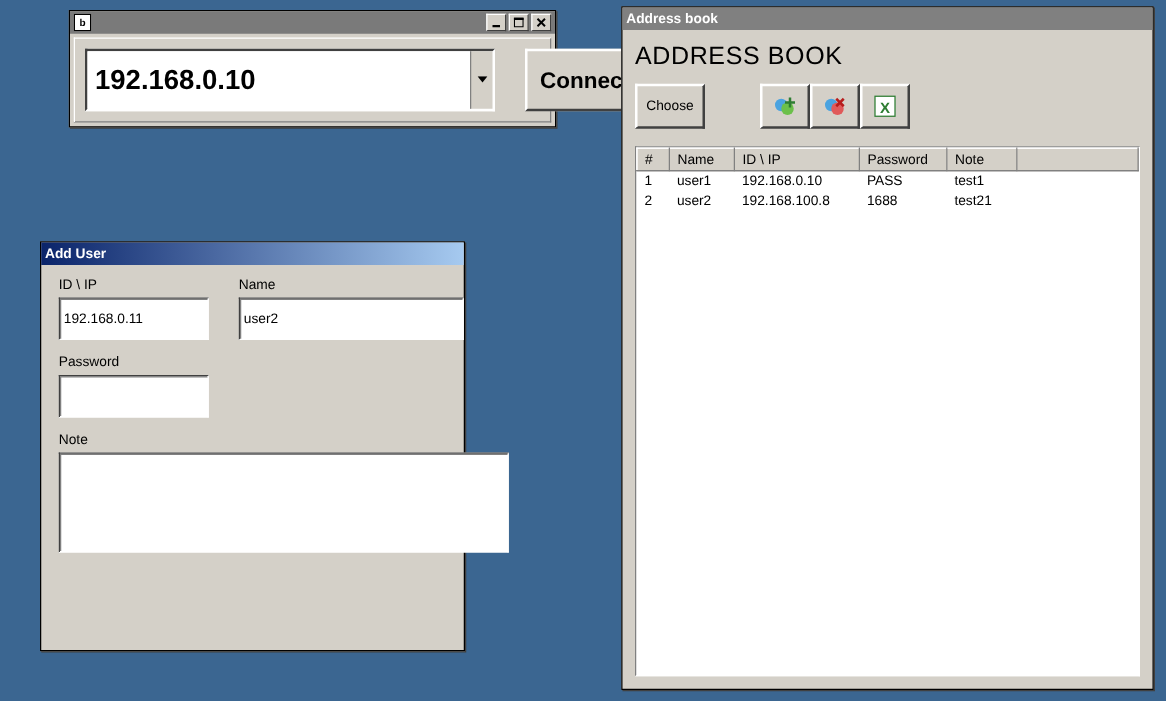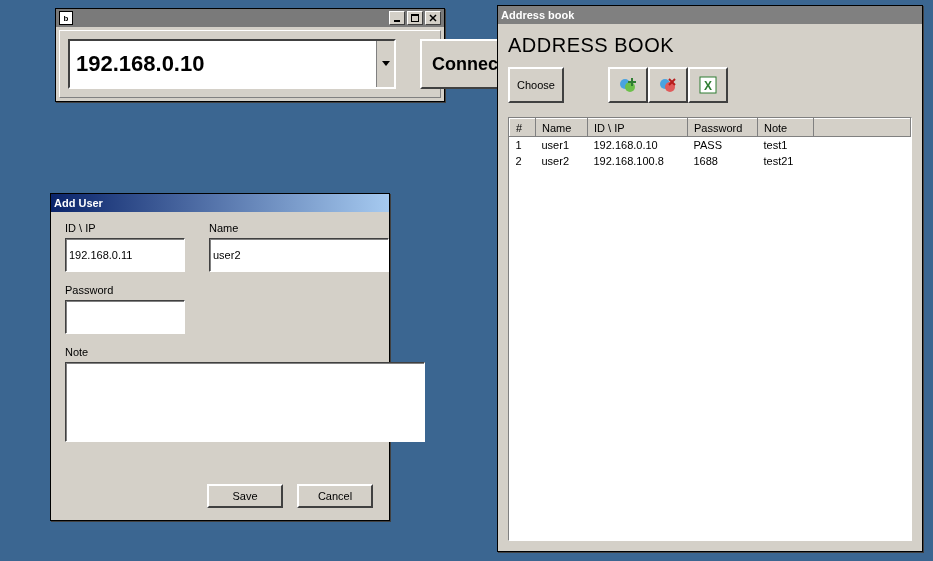--- a/index.html
+++ b/index.html
@@ -111,21 +111,21 @@
   #viewer .connect {
     font-size: 18px; font-weight: bold;
     font-family: Arial, sans-serif;
     padding: 0 10px;
     margin-left: 16px;
   }
   #viewer .book {
     width: 38px;
   }
   
-  #adduser { left: 50px; top: 193px; width: 340px; height: 328px; }
+  #adduser { left: 32px; top: 193px; width: 340px; height: 328px; }
   #adduser .body { padding: 10px 14px; position: relative; height: calc(100% - 18px); }
   #adduser label { display:block; margin-bottom: 4px; color:#000; }
   #adduser .row { display:flex; gap: 24px; margin-bottom: 12px; }
   #adduser .col { display:flex; flex-direction:column; }
   #adduser .short { width: 120px; height: 20px; }
   #adduser .med { width: 180px; height: 20px; }
   #adduser textarea.input-sunken { width: 360px; height: 80px; resize: none; }
   #adduser .footer { position: absolute; right: 16px; bottom: 12px; display:flex; gap: 14px; }
   #adduser .footer .btn { width: 76px; height: 24px; font-size: 11px; }
   
@@ -228,24 +228,20 @@
         <input class="input-sunken med" value="user2" style="">
       </div>
     </div>
     <div class="col" style="margin-bottom:12px;">
       <label>Password</label>
       <input class="input-sunken short" type="password" value="" style="">
     </div>
     <div class="col">
       <label>Note</label>
       <textarea class="input-sunken" style=""></textarea>
-    </div>
-    <div class="footer">
-      <div class="btn">Save</div>
-      <div class="btn">Cancel</div>
     </div>
   </div>
 </div>
 
 <div id="abook" class="win">
   <div class="titlebar">
     <span>Address book</span>
   </div>
   <div class="body">
     <h1>ADDRESS BOOK</h1>

